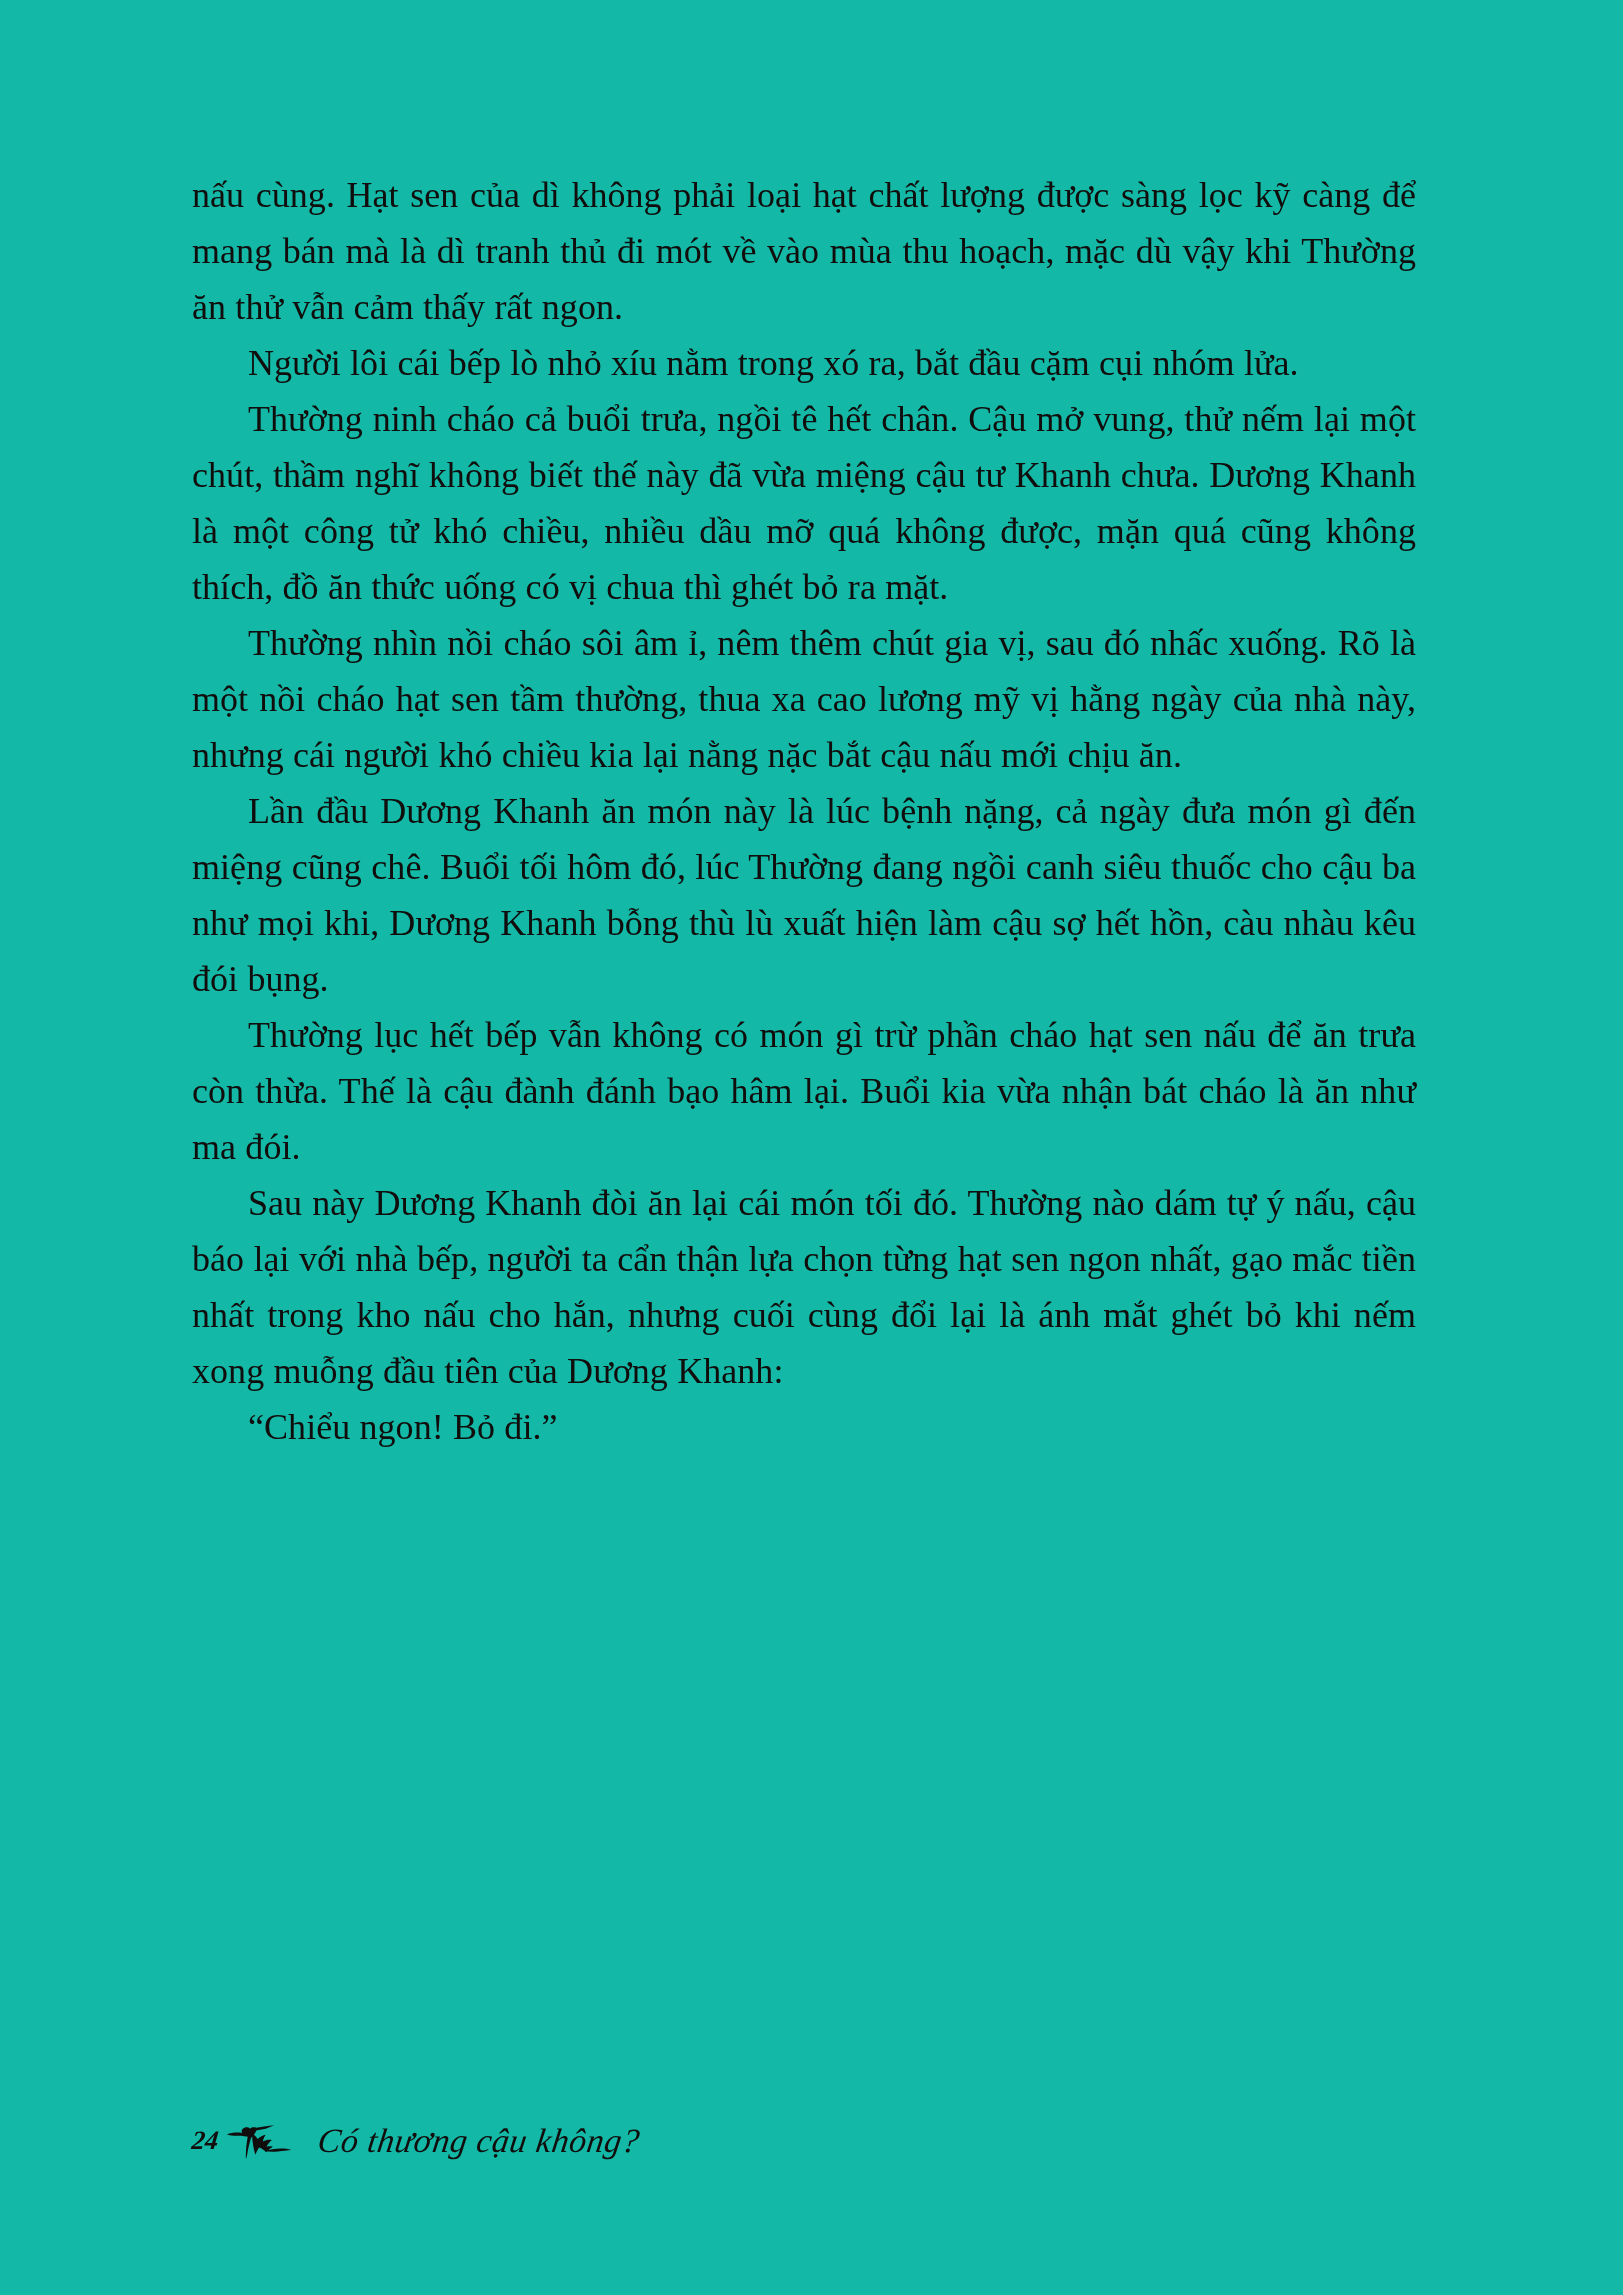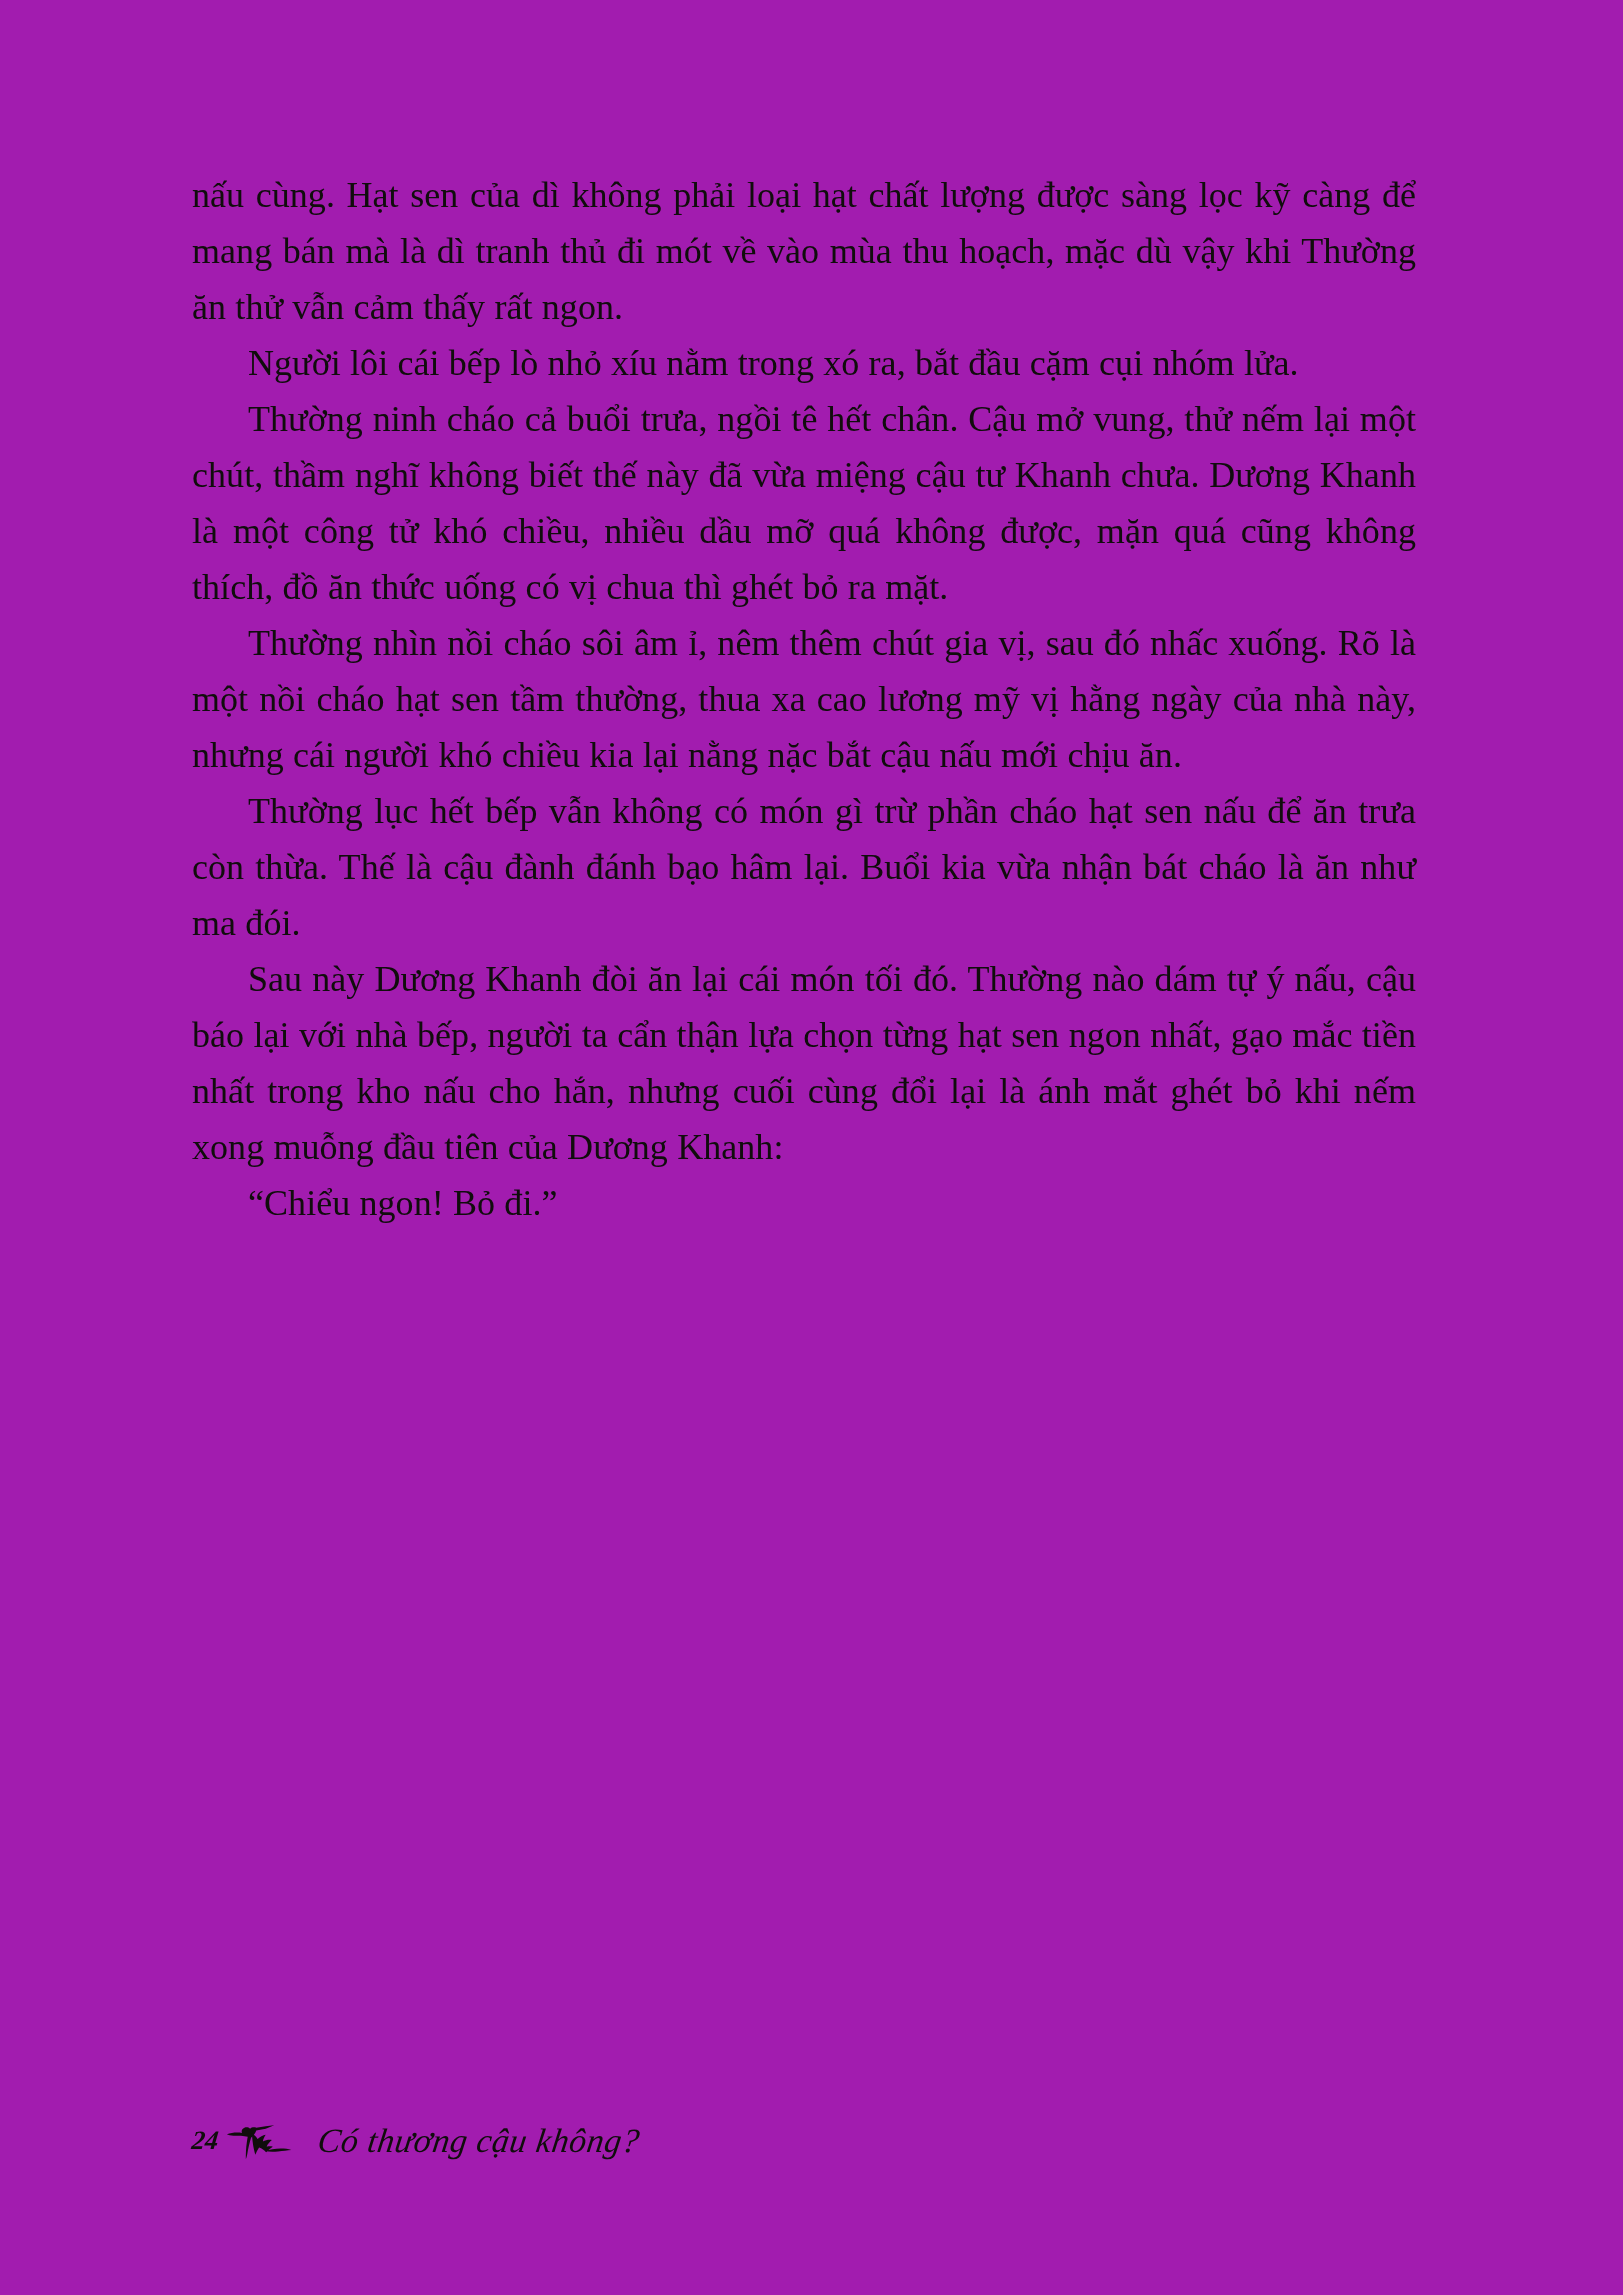--- a/index.html
+++ b/index.html
@@ -5,21 +5,21 @@
   html, body {
     margin: 0;
     padding: 0;
     background: #ffffff;
   }
 
   .page {
     position: relative;
     width: 1623px;
     height: 2295px;
-    background: #a21caf;
+    background: #14b8a6;
     box-sizing: border-box;
     overflow: hidden;
   }
 
   .text-block {
     position: absolute;
     left: 192px;
     top: 167px;
     width: 1224px;
   }
@@ -91,20 +91,21 @@
 </head>
 <body>
 
 <div class="page">
 
   <div class="text-block">
     <p class="para no-indent">nấu cùng. Hạt sen của dì không phải loại hạt chất lượng được sàng lọc kỹ càng để mang bán mà là dì tranh thủ đi mót về vào mùa thu hoạch, mặc dù vậy khi Thường ăn thử vẫn cảm thấy rất ngon.</p>
     <p class="para">Người lôi cái bếp lò nhỏ xíu nằm trong xó ra, bắt đầu cặm cụi nhóm lửa.</p>
     <p class="para">Thường ninh cháo cả buổi trưa, ngồi tê hết chân. Cậu mở vung, thử nếm lại một chút, thầm nghĩ không biết thế này đã vừa miệng cậu tư Khanh chưa. Dương Khanh là một công tử khó chiều, nhiều dầu mỡ quá không được, mặn quá cũng không thích, đồ ăn thức uống có vị chua thì ghét bỏ ra mặt.</p>
     <p class="para">Thường nhìn nồi cháo sôi âm ỉ, nêm thêm chút gia vị, sau đó nhấc xuống. Rõ là một nồi cháo hạt sen tầm thường, thua xa cao lương mỹ vị hằng ngày của nhà này, nhưng cái người khó chiều kia lại nằng nặc bắt cậu nấu mới chịu ăn.</p>
+    <p class="para">Lần đầu Dương Khanh ăn món này là lúc bệnh nặng, cả ngày đưa món gì đến miệng cũng chê. Buổi tối hôm đó, lúc Thường đang ngồi canh siêu thuốc cho cậu ba như mọi khi, Dương Khanh bỗng thù lù xuất hiện làm cậu sợ hết hồn, càu nhàu kêu đói bụng.</p>
     <p class="para">Thường lục hết bếp vẫn không có món gì trừ phần cháo hạt sen nấu để ăn trưa còn thừa. Thế là cậu đành đánh bạo hâm lại. Buổi kia vừa nhận bát cháo là ăn như ma đói.</p>
     <p class="para">Sau này Dương Khanh đòi ăn lại cái món tối đó. Thường nào dám tự ý nấu, cậu báo lại với nhà bếp, người ta cẩn thận lựa chọn từng hạt sen ngon nhất, gạo mắc tiền nhất trong kho nấu cho hắn, nhưng cuối cùng đổi lại là ánh mắt ghét bỏ khi nếm xong muỗng đầu tiên của Dương Khanh:</p>
     <p class="para">“Chiểu ngon! Bỏ đi.”</p>
   </div>
 
   <div class="footer">
     <span class="folio">24</span>
     <span class="crane-icon">
       <svg viewBox="0 0 150 82" xmlns="http://www.w3.org/2000/svg">
         <g fill="#100d0c">

